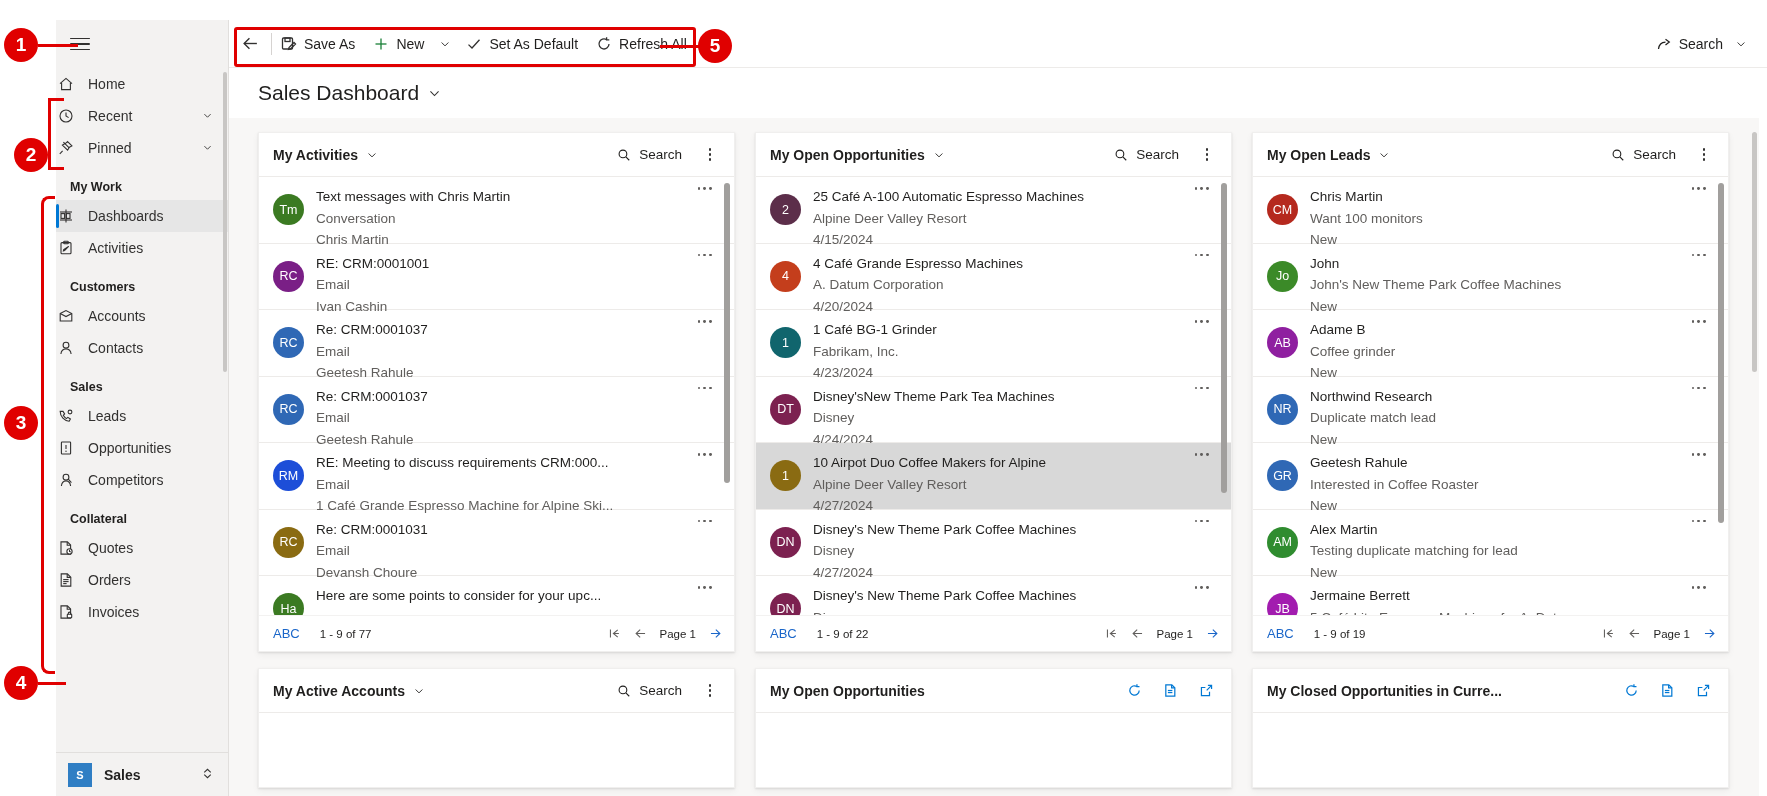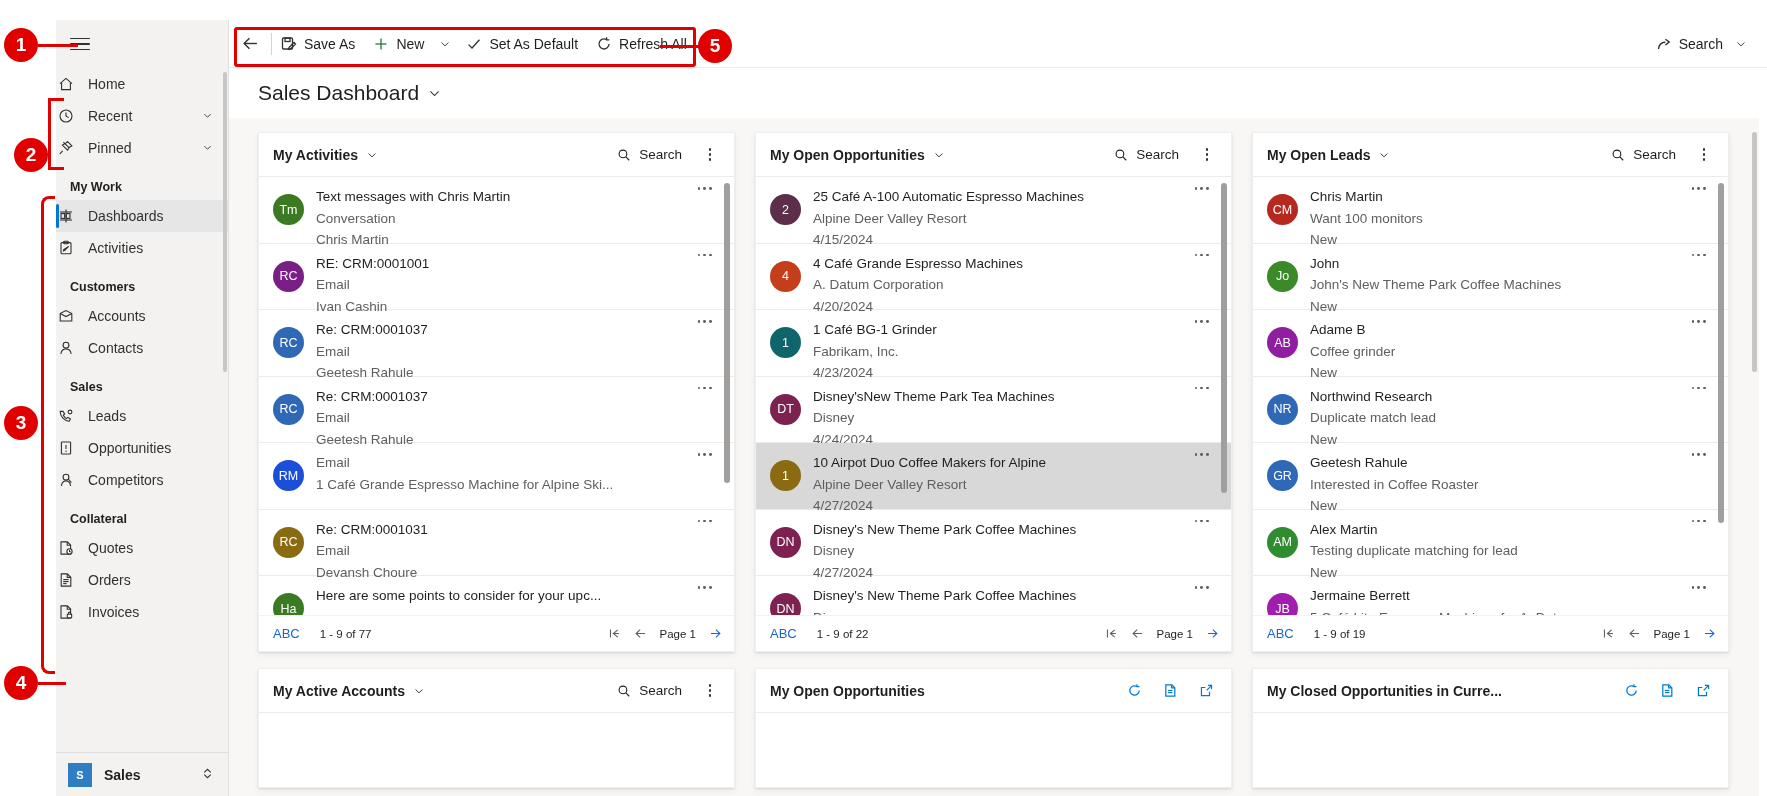--- a/index.html
+++ b/index.html
@@ -517,20 +517,21 @@
         </div>
         <div class="row-dots">
                     <i></i>
                     <i></i>
                     <i></i>
                   </div>
       </div>
                 <div class="row">
         <div class="avatar" style="background:#1d4ed8">RM</div>
         <div class="row-texts">
+          <div class="row-l1">RE: Meeting to discuss requirements CRM:000...</div>
           <div class="row-l2">Email</div>
           <div class="row-l3">1 Café Grande Espresso Machine for Alpine Ski...</div>
         </div>
         <div class="row-dots">
                     <i></i>
                     <i></i>
                     <i></i>
                   </div>
       </div>
                 <div class="row">

